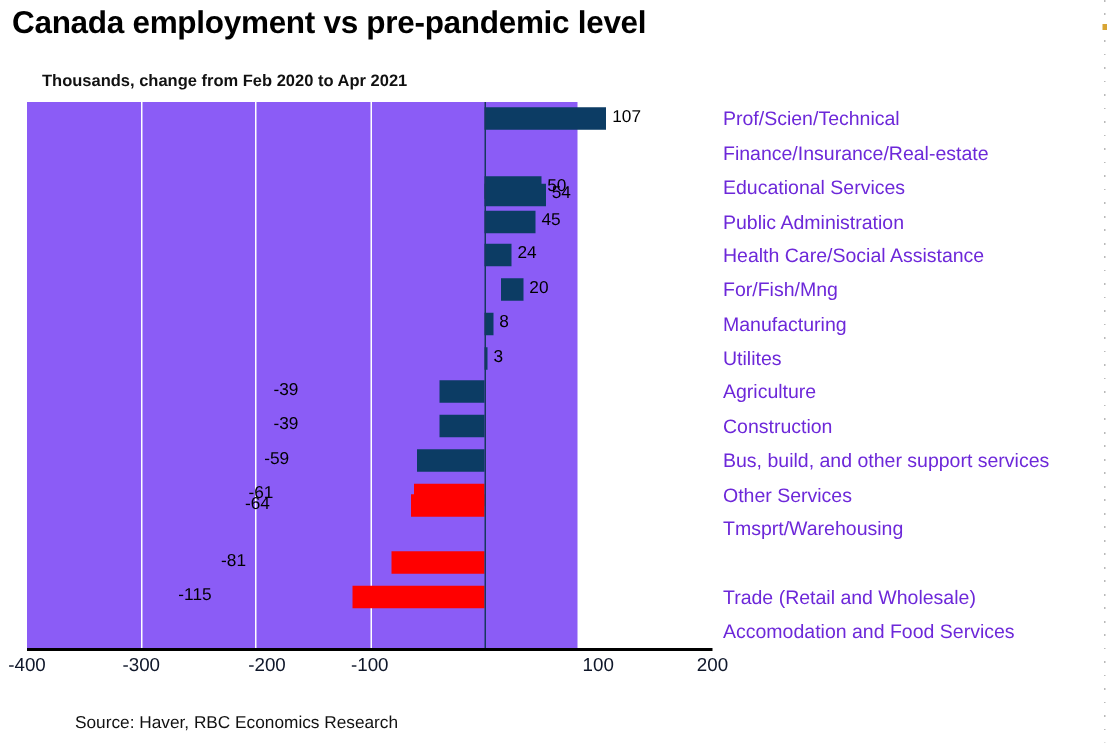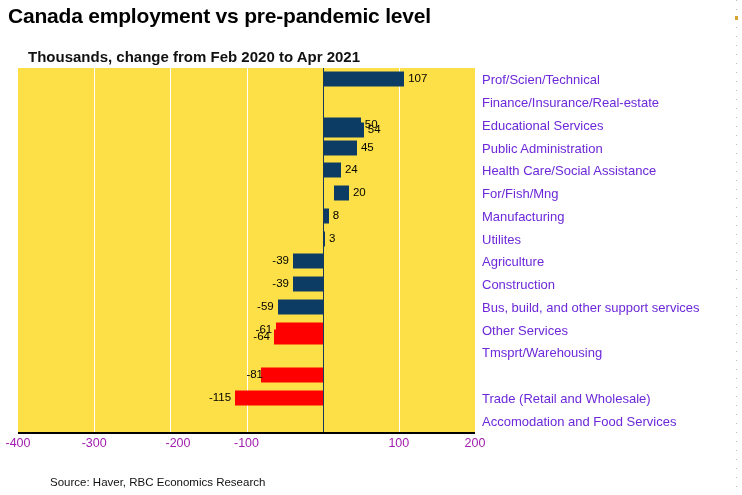--- a/index.html
+++ b/index.html
@@ -34,34 +34,34 @@
     letter-spacing: -0.2px;
     color: #000000;
     white-space: nowrap;
   }
 
   
   #chart-subtitle {
     position: absolute;
     left: 28px;
     top: 48px;
-    font-size: 15px;
+    font-size: 11px;
     font-weight: bold;
     color: #111111;
     white-space: nowrap;
   }
 
   
   #plot-area {
     position: absolute;
     left: 18px;
     top: 68px;
-    width: 457px;
+    width: 367px;
     height: 364px;
-    background: #fde047;
+    background: #8b5cf6;
   }
 
   .gridline {
     position: absolute;
     top: 0;
     width: 1px;
     height: 100%;
     background: #ffffff;
   }
 
@@ -133,21 +133,21 @@
     position: absolute;
     left: 0;
     top: 436px;
     width: 742px;
     height: 20px;
   }
   .x-tick {
     position: absolute;
     top: 0;
     font-size: 12.5px;
-    color: #a21caf;
+    color: #0f172a;
     transform: translateX(-50%);
     white-space: nowrap;
     text-align: right;
   }
 
   
   #source-note {
     position: absolute;
     left: 50px;
     top: 476px;
@@ -227,35 +227,35 @@
         <div class="bar-label" style="left: 310.952px;">3</div>
       </div>
       <div class="bar-row" style="top: 182px; height: 22.75px;">
         <div class="bar neg-blue" style="background: rgb(12, 60, 100); width: 29.705px; left: 274.962px;"></div>
         <div class="bar-label" style="right: 186.038px;">-39</div>
       </div>
       <div class="bar-row" style="top: 204.75px; height: 22.75px;">
         <div class="bar neg-blue" style="background: rgb(12, 60, 100); width: 29.705px; left: 274.962px;"></div>
         <div class="bar-label" style="right: 186.038px;">-39</div>
       </div>
-      <div class="bar-row" style="top: 227.5px; height: 22.75px;">
+      <div class="bar-row" style="top: 227.5px; height: 22.75px; padding-left: 9px;">
         <div class="bar neg-blue" style="background: rgb(12, 60, 100); width: 44.9383px; left: 259.728px;"></div>
         <div class="bar-label" style="right: 201.272px;">-59</div>
       </div>
       <div class="bar-row" style="top: 250.25px; height: 22.75px;">
         <div class="bar neg-red" style="background: rgb(255, 0, 0); width: 46.4617px; left: 258.205px;"></div>
         <div class="bar-label" style="right: 202.795px;">-61</div>
       </div>
       <div class="bar-row" style="top: 258px; height: 22.75px;">
         <div class="bar neg-red" style="background: rgb(255, 0, 0); width: 48.7467px; left: 255.92px;"></div>
         <div class="bar-label" style="right: 205.08px;">-64</div>
       </div>
       <div class="bar-row" style="top: 295.75px; height: 22.75px;">
         <div class="bar neg-red" style="background: rgb(255, 0, 0); width: 61.695px; left: 242.972px;"></div>
-        <div class="bar-label" style="right: 212px;">-81</div>
+        <div class="bar-label" style="right: 221px;">-81</div>
       </div>
       <div class="bar-row" style="top: 318.5px; height: 22.75px; text-align: center;">
         <div class="bar neg-red" style="background: rgb(255, 0, 0); width: 87.5917px; left: 217.075px;"></div>
         <div class="bar-label" style="right: 243.925px;">-115</div>
       </div>
     </div>
 
   <div id="axis-line"></div>
 
   <div id="category-labels">

